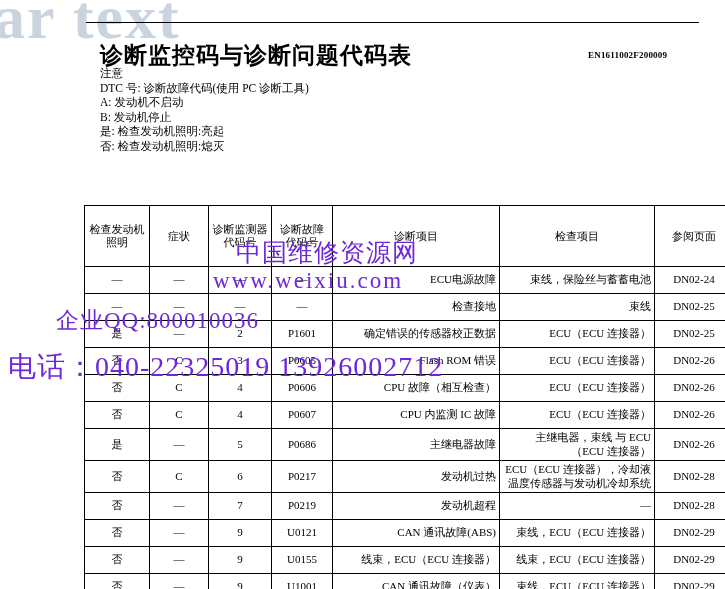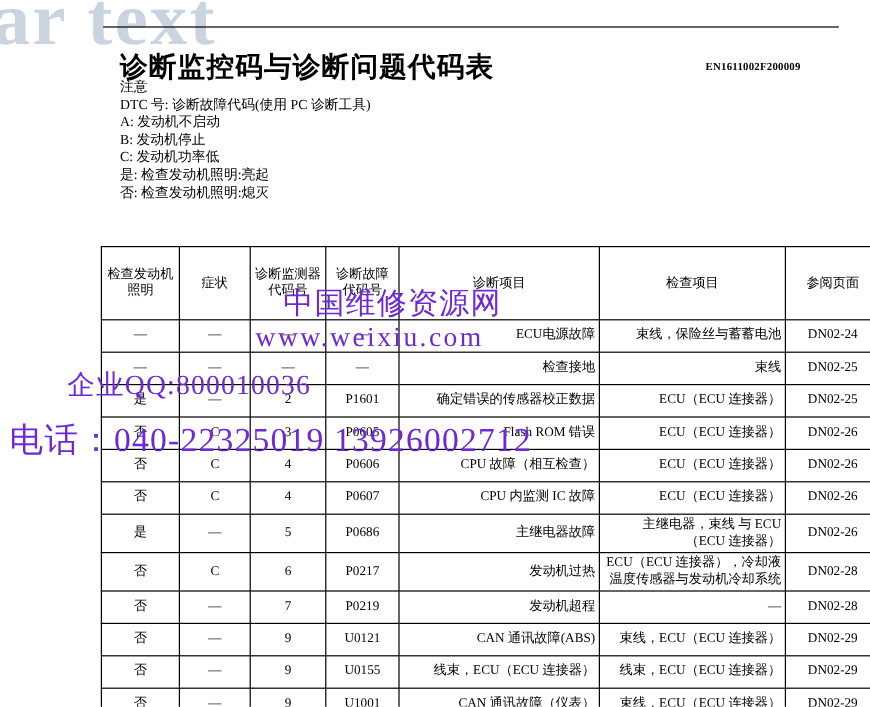--- a/index.html
+++ b/index.html
@@ -146,21 +146,20 @@
   <div class="ghost-top">ar text</div>
   <div class="top-rule"></div>
   <div class="doc-title">诊断监控码与诊断问题代码表</div>
   <div class="doc-code">EN1611002F200009</div>
 
   <div class="notes">
     <div class="ln">注意</div>
     <div class="ln">DTC 号: 诊断故障代码(使用 PC 诊断工具)</div>
     <div class="ln">A: 发动机不启动</div>
     <div class="ln">B: 发动机停止</div>
-    <div class="ln">C: 发动机功率低</div>
     <div class="ln">是: 检查发动机照明:亮起</div>
     <div class="ln">否: 检查发动机照明:熄灭</div>
   </div>
 
   <div class="wm wm1">中国维修资源网</div>
   <div class="wm wm2">www.weixiu.com</div>
   <div class="wm wm3">企业QQ:800010036</div>
   <div class="wm wm4">电话：040-22325019  13926002712</div>
 
   <table class="dtc">

